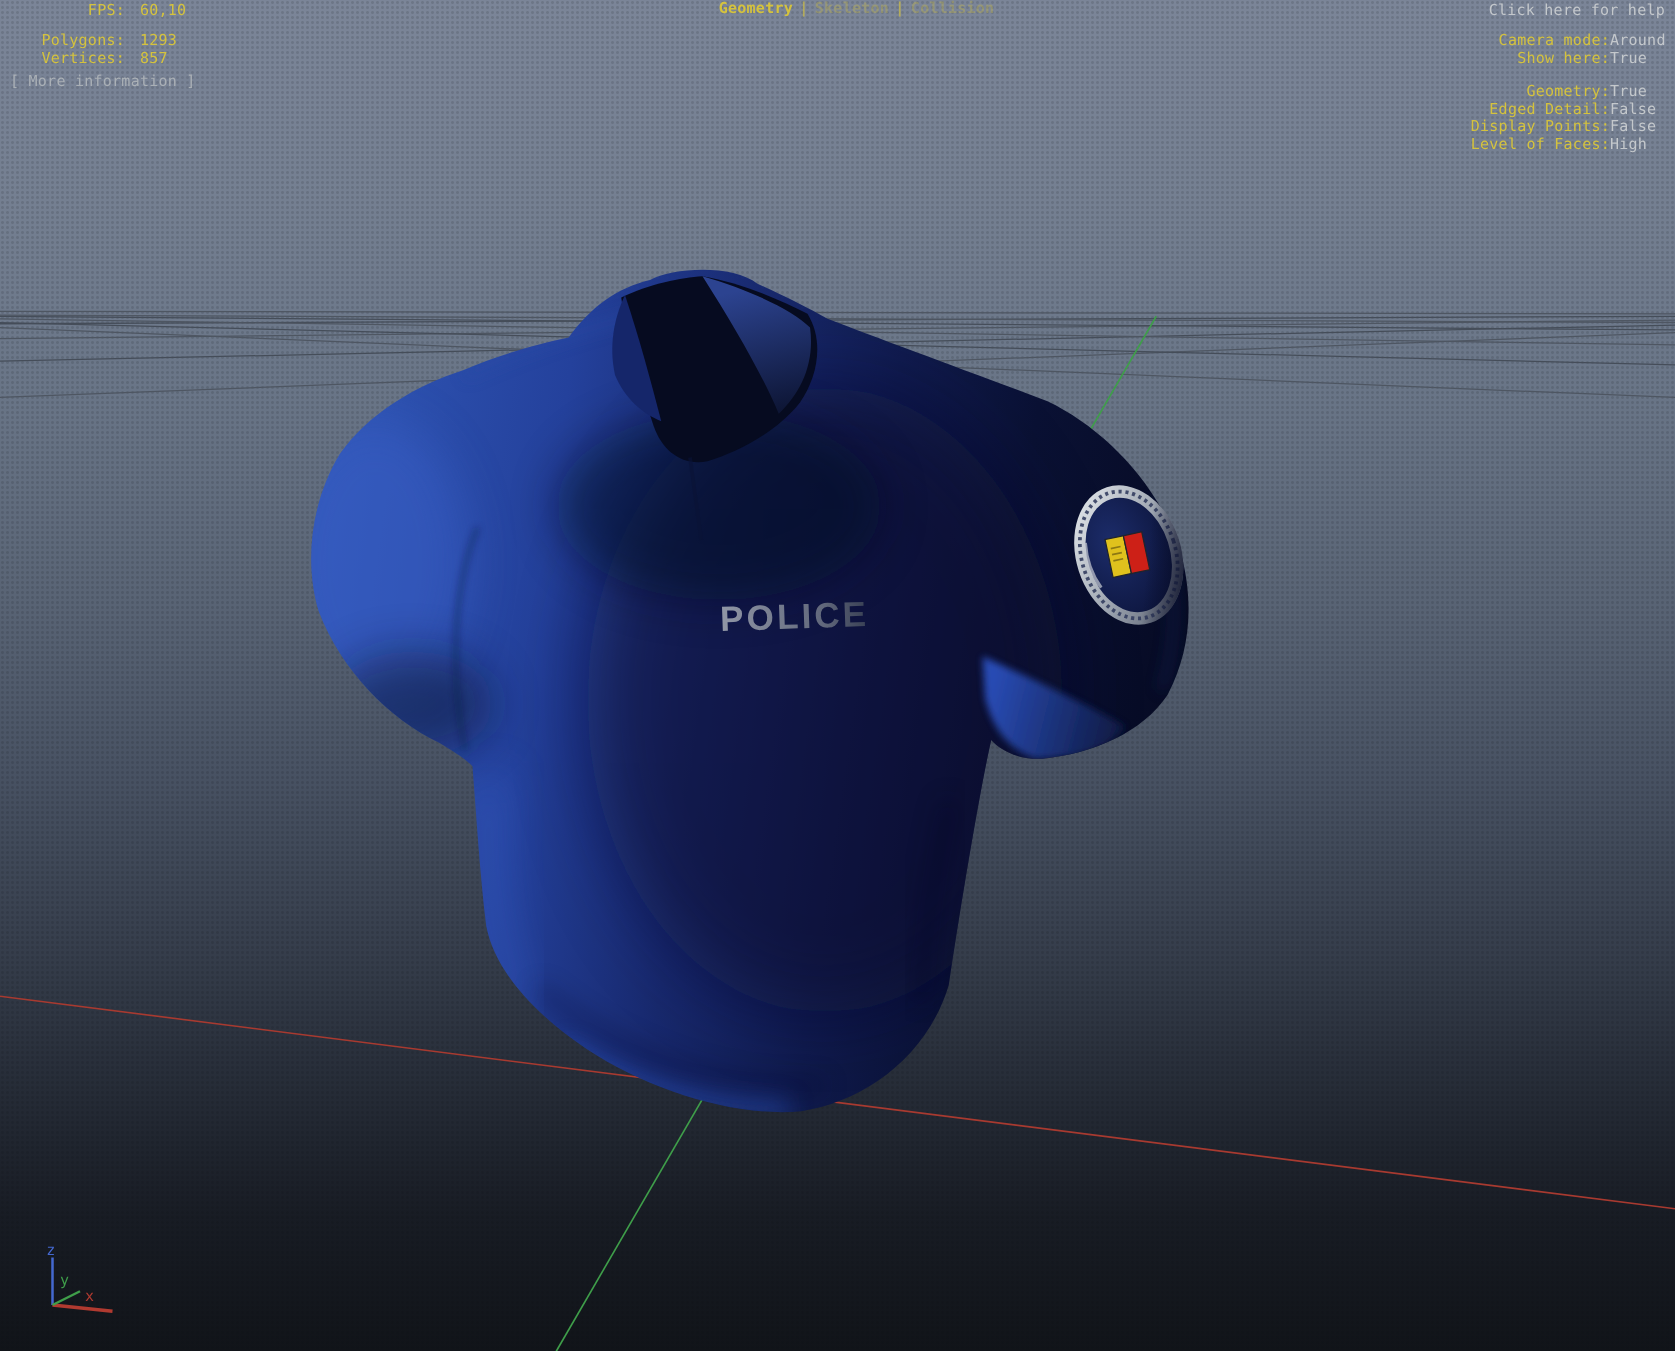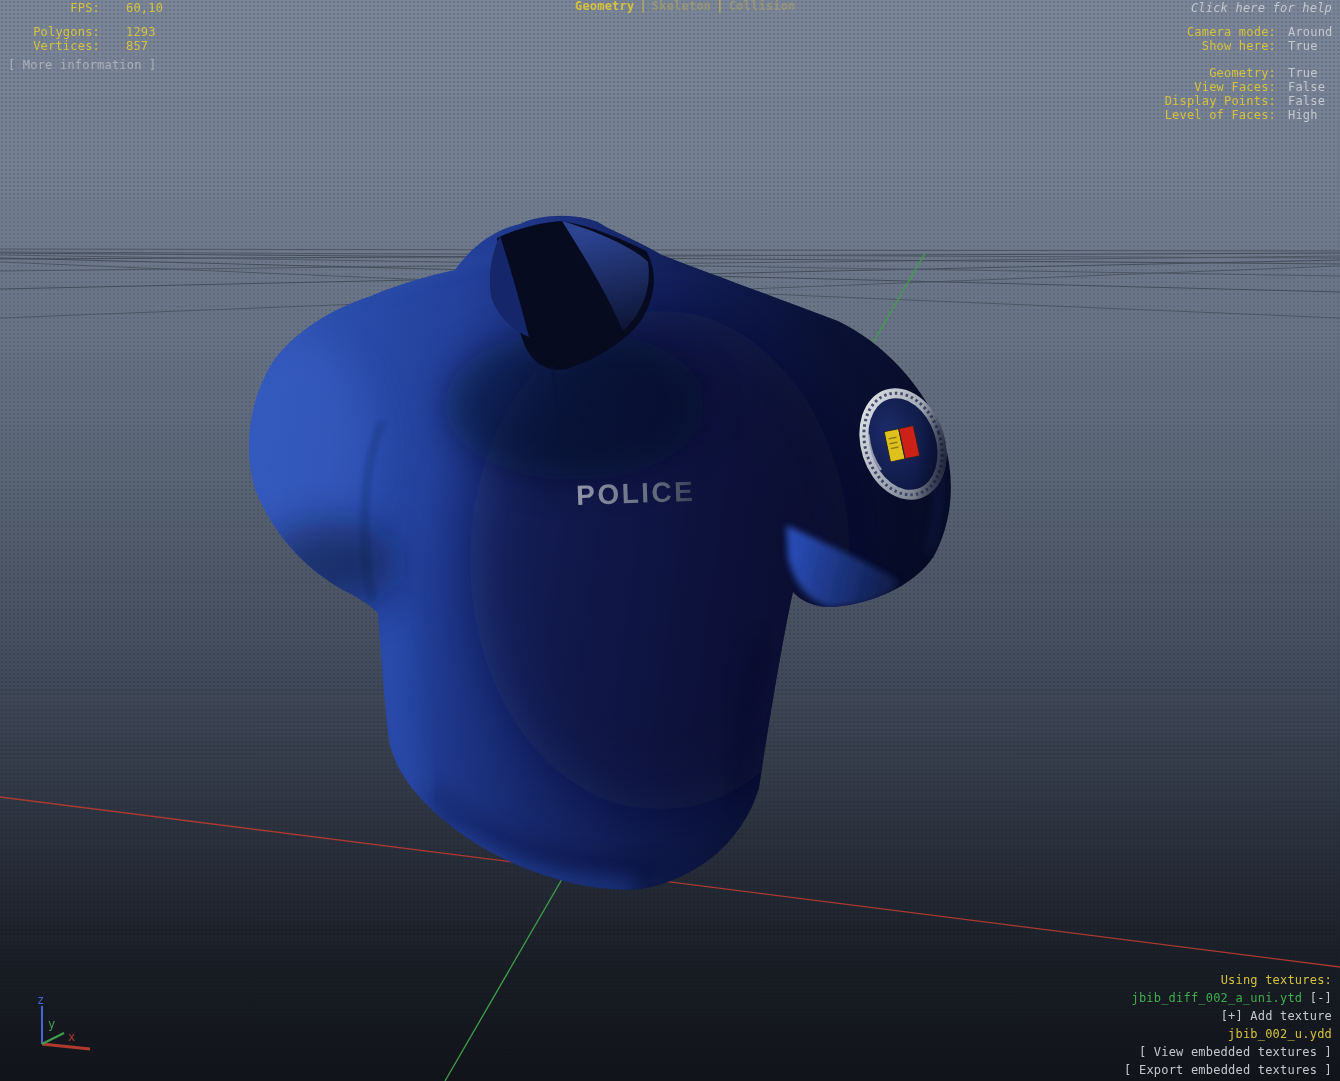--- a/index.html
+++ b/index.html
@@ -23,34 +23,34 @@
     background-size:4px 4px;opacity:.55;
   }
   .hud{position:absolute;font-size:12px;line-height:14px;letter-spacing:.2px;z-index:5;white-space:nowrap;}
   .ylw{color:var(--yellow);}
   .gry{color:var(--gray);}
   .dim{color:var(--dimgray);}
   .grn{color:var(--green);}
 
   
   #tl{left:8px;top:1px;}
-  .tl-row{display:grid;grid-template-columns:92px auto;column-gap:26px;}
+  .tl-row{display:grid;grid-template-columns:92px auto;column-gap:12px;}
   .tl-row .lbl{text-align:right;}
   .tl-gap{height:10px;}
   #more-info{margin-top:5px;}
 
   
   #tc{left:575px;top:-1px;color:var(--yellow);font-weight:bold;}
   #tc .pipe{opacity:.65;margin:0 5px;}
   #tc .tab-dim{opacity:.32;filter:blur(.4px);}
 
   
-  #tr-help{right:8px;top:1px;color:var(--gray);font-style:italic;}
+  #tr-help{right:8px;top:1px;color:var(--gray);}
   #tr{right:8px;top:25px;}
-  .tr-grid{display:grid;grid-template-columns:auto 44px;column-gap:12px;}
+  .tr-grid{display:grid;grid-template-columns:auto 44px;column-gap:0;}
   .tr-grid .lbl{justify-self:end;color:var(--yellow);}
   .tr-grid .val{justify-self:start;color:var(--gray);}
   .tr-spacer{grid-column:1/3;height:13px;}
 
   
   #br{right:8px;bottom:2px;text-align:right;line-height:18px;}
 
   svg{position:absolute;inset:0;z-index:1;}
   text{font-family:"DejaVu Sans Mono","Liberation Mono",monospace;}
   .police-font{font-family:"Liberation Sans","DejaVu Sans",sans-serif;}
@@ -226,31 +226,23 @@
   <div id="tr-help" class="hud">Click here for help</div>
   <div id="tr" class="hud">
     <div class="tr-grid">
       <span class="lbl">Camera mode:</span>
       <span class="val">Around</span>
       <span class="lbl">Show here:</span>
       <span class="val">True</span>
       <span class="tr-spacer"></span>
       <span class="lbl">Geometry:</span>
       <span class="val">True</span>
-      <span class="lbl">View Faces:</span>
+      <span class="lbl">Edged Detail:</span>
       <span class="val">False</span>
       <span class="lbl">Display Points:</span>
       <span class="val">False</span>
       <span class="lbl">Level of Faces:</span>
       <span class="val">High</span>
     </div>
   </div>
 
-  <div id="br" class="hud">
-    <div class="ylw">Using textures:</div>
-    <div><span class="grn">jbib_diff_002_a_uni.ytd</span>&nbsp;<span class="gry">[-]</span></div>
-    <div class="gry">[+] Add texture</div>
-    <div class="ylw">jbib_002_u.ydd</div>
-    <div class="gry">[ View embedded textures ]</div>
-    <div class="gry">[ Export embedded textures ]</div>
-  </div>
 
 </div>
 
 </body></html>

